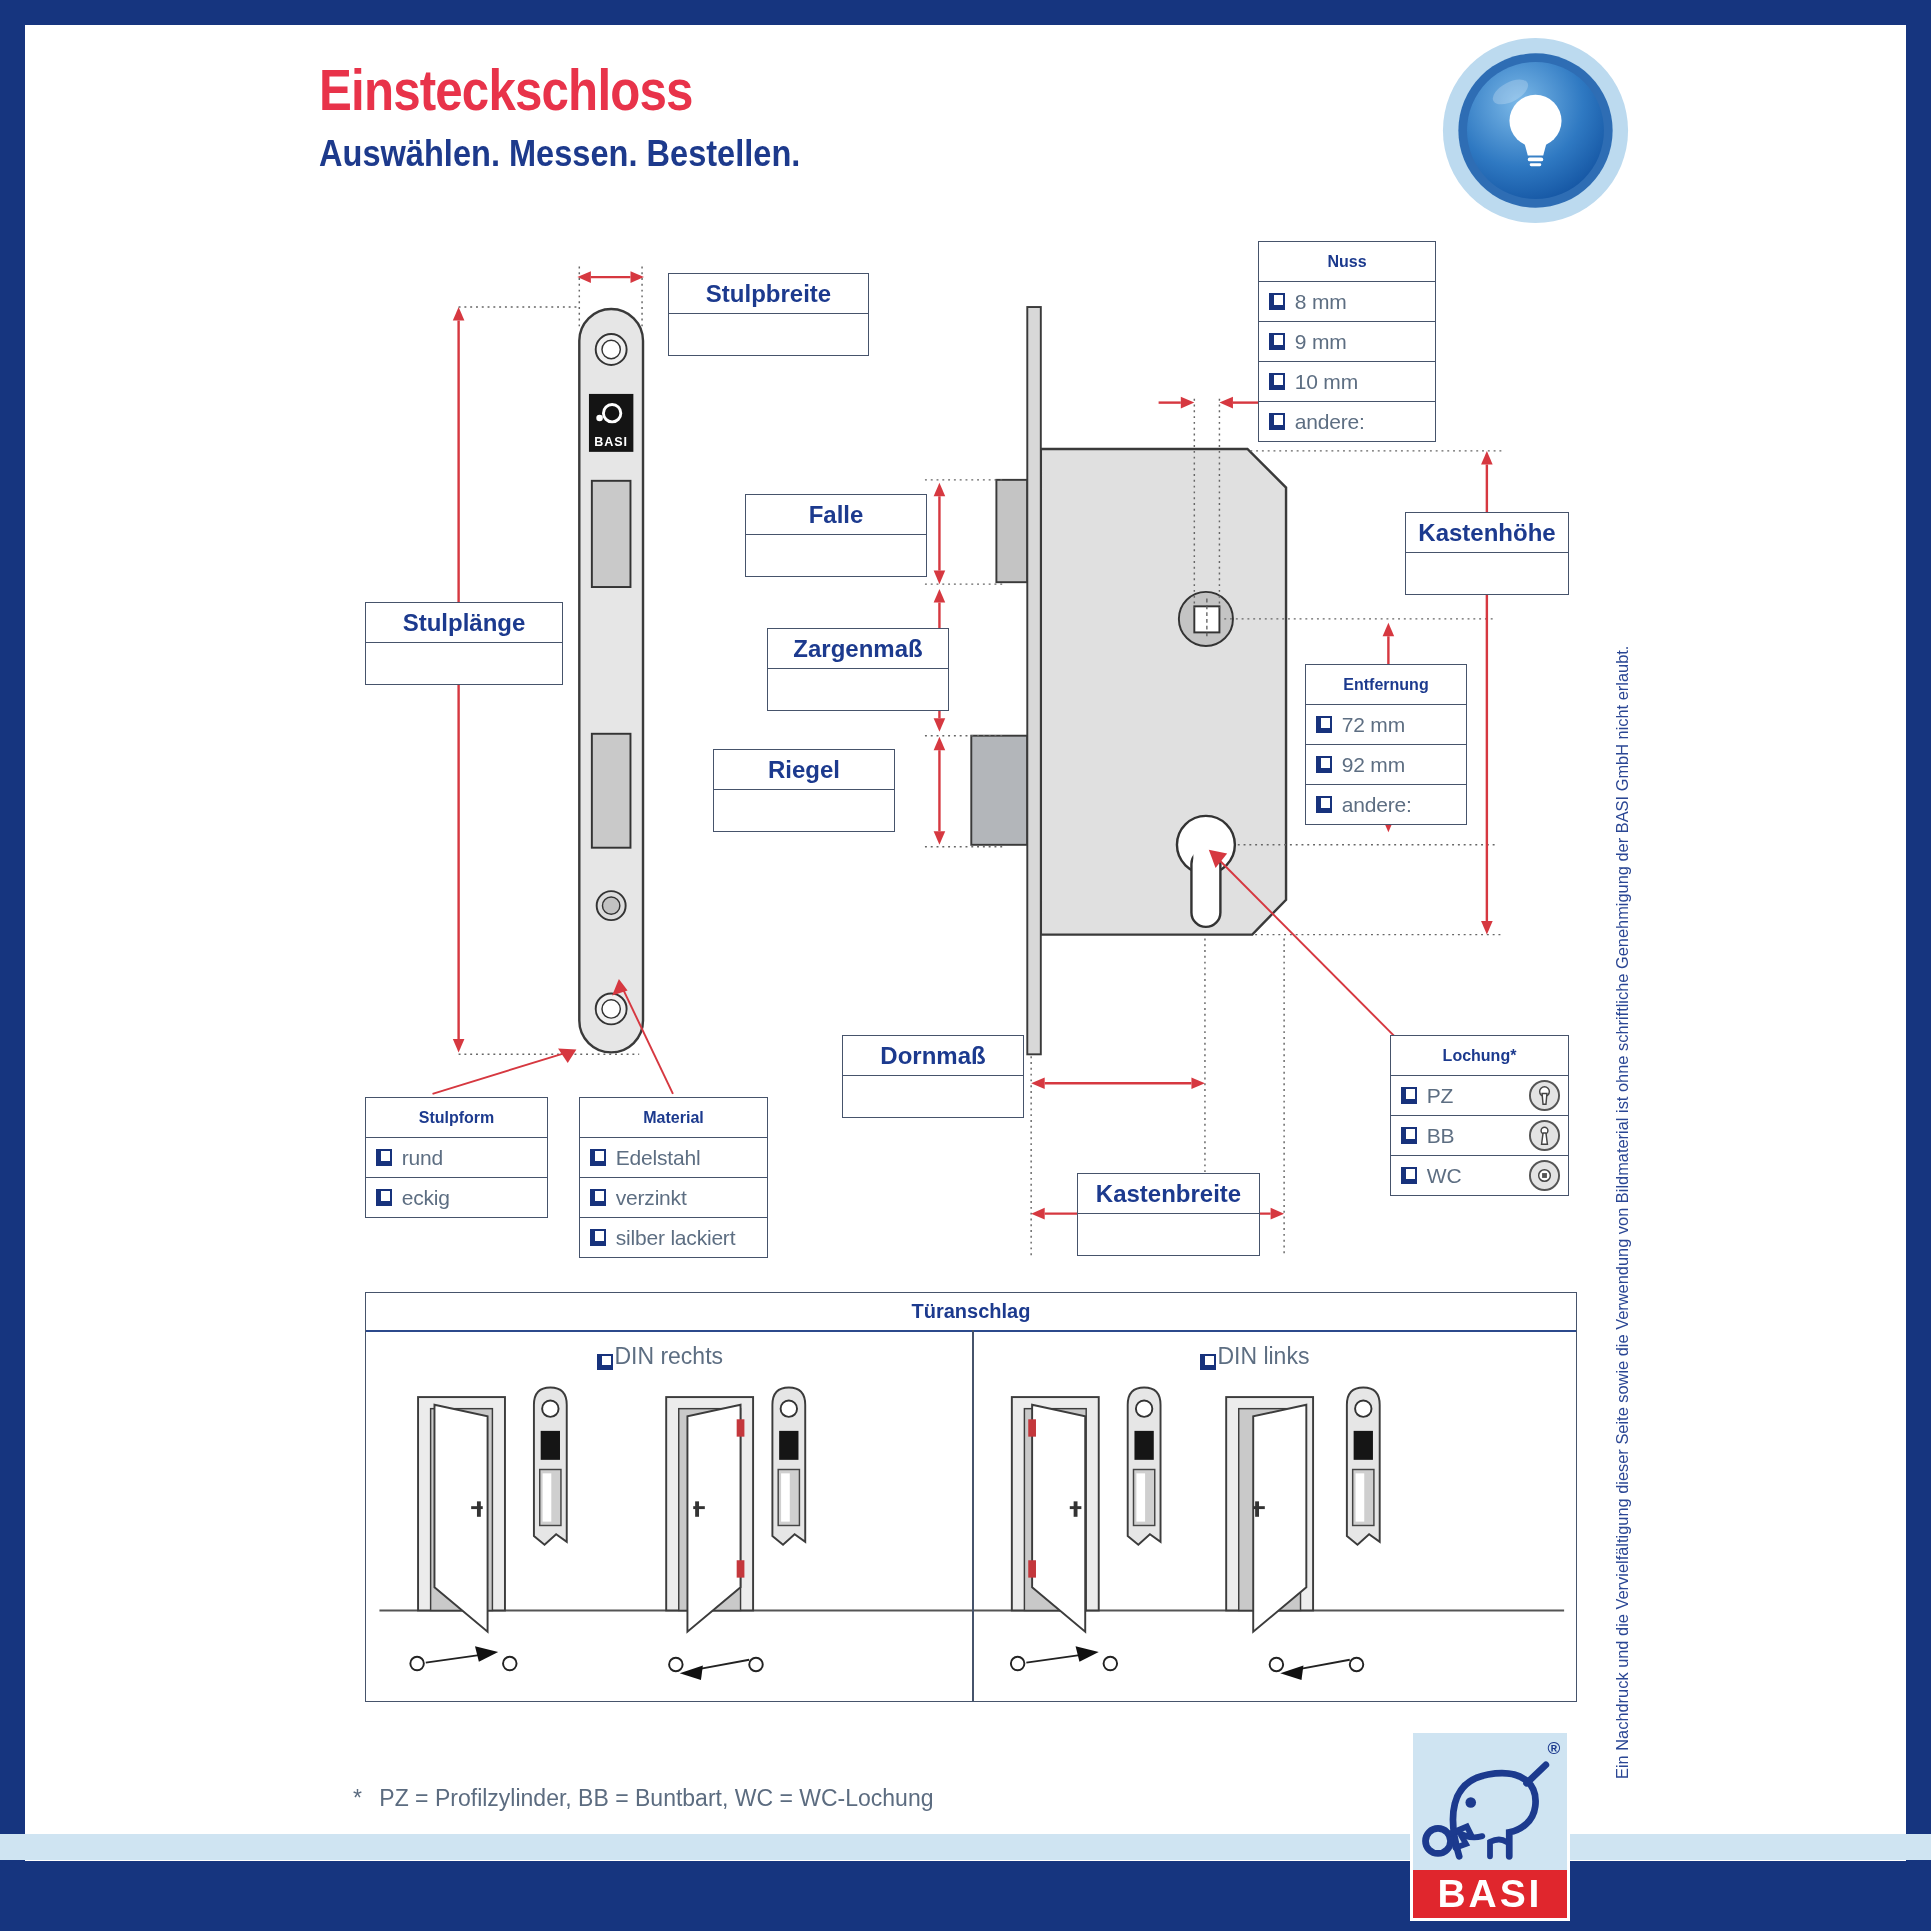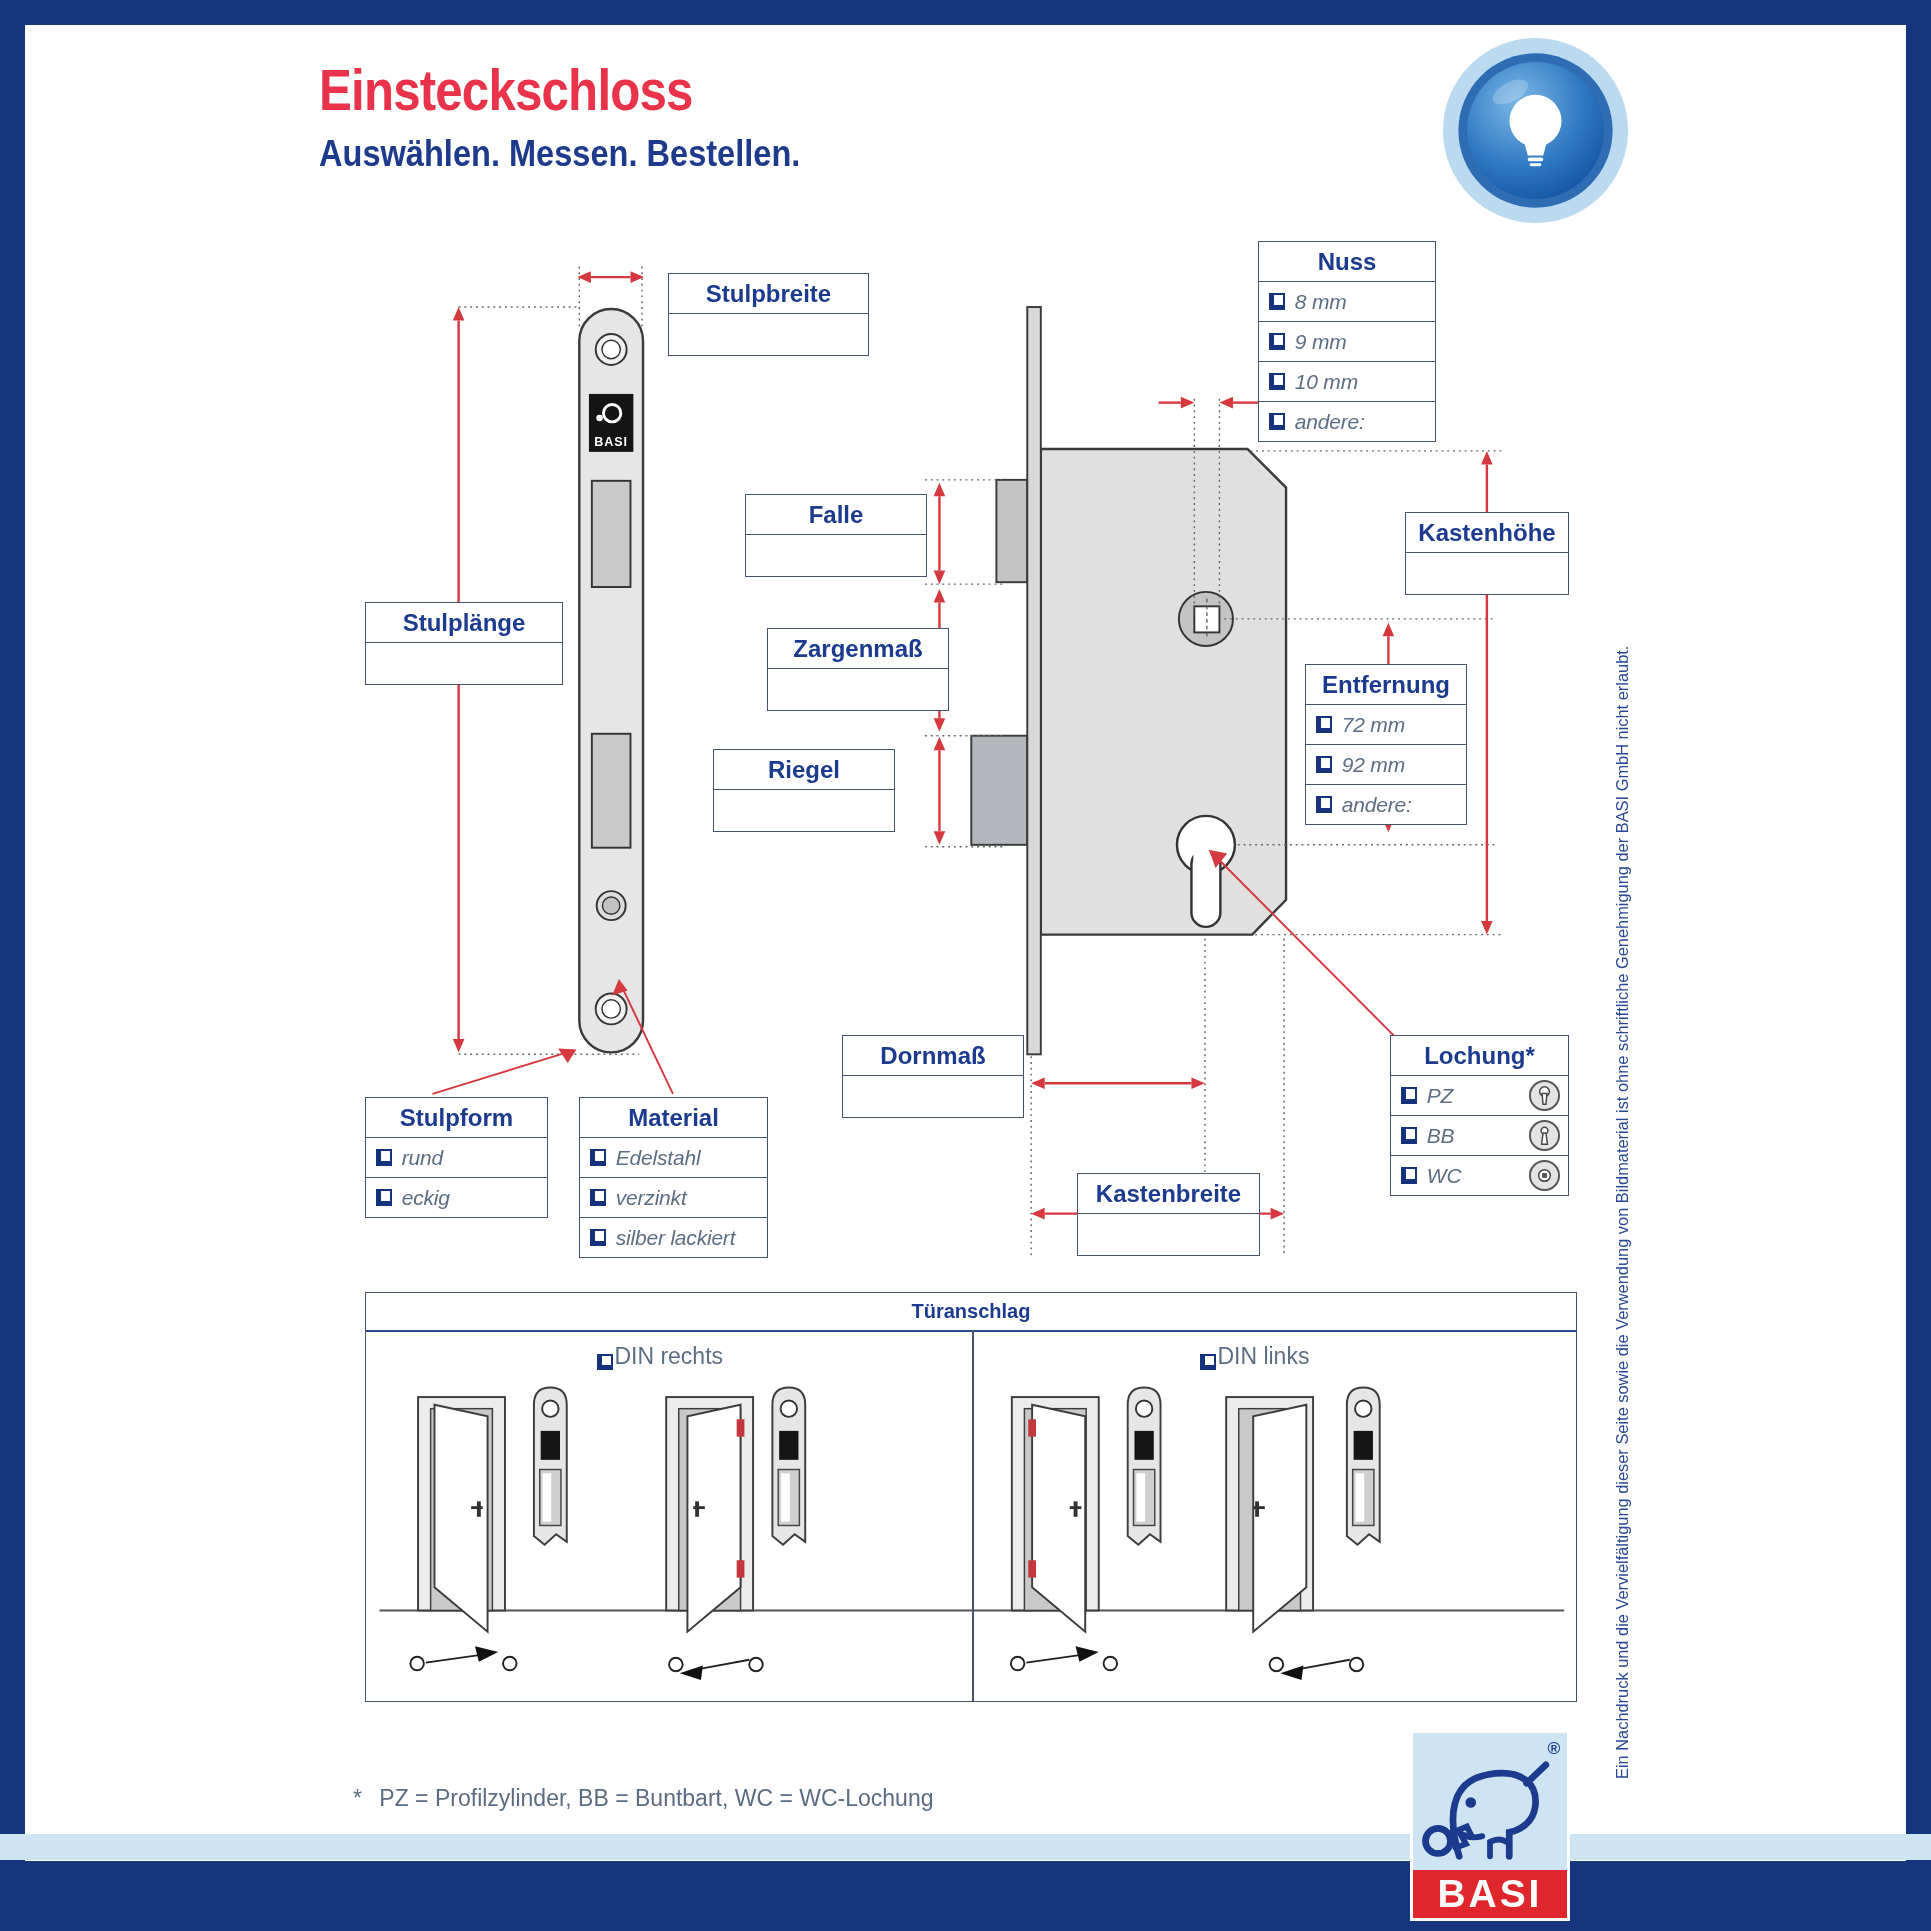--- a/index.html
+++ b/index.html
@@ -12,23 +12,23 @@
   
   .bar{position:absolute;background:#16357f;}
   
   .lbox{position:absolute;border:1.9px solid #46536b;background:#fff;box-sizing:border-box;}
   .lbox .hd{height:39px;display:flex;align-items:center;justify-content:center;
     font-weight:bold;color:#1c3a8e;font-size:24px;border-bottom:1.9px solid #46536b;background:#fff;}
   .lbox .val{height:41px;background:#fff;}
   
   .obox{position:absolute;border:1.9px solid #46536b;background:#fff;box-sizing:border-box;}
   .obox .hd{height:39px;display:flex;align-items:center;justify-content:center;
-    font-weight:bold;color:#1c3a8e;font-size:24px;background:#fff;}
+    font-weight:bold;color:#1c3a8e;font-size:16px;background:#fff;}
   .obox .row{height:39px;display:flex;align-items:center;gap:9.7px;padding-left:9.7px;
-    font-size:21px;color:#5d6e82;background:#fff;border-top:1.9px solid #46536b;letter-spacing:-0.2px;font-style:italic;}
+    font-size:21px;color:#5d6e82;background:#fff;border-top:1.9px solid #46536b;letter-spacing:-0.2px;}
   .cb{width:16.4px;height:16.4px;border:2.9px solid #17327c;border-left-width:5.8px;border-bottom-width:5.8px;
     box-sizing:border-box;flex:none;background:#fff;}
   .licon{margin-left:auto;margin-right:6.8px;display:flex;align-items:center;}
   .title{position:absolute;left:319px;top:56px;color:#e8334a;font-weight:bold;font-size:58px;
     transform:scaleX(0.85);transform-origin:left top;letter-spacing:-1px;white-space:nowrap;}
   .subtitle{position:absolute;left:319px;top:133px;color:#1d3a8c;font-weight:bold;font-size:37px;
     transform:scaleX(0.88);transform-origin:left top;white-space:nowrap;}
   .ta-section{position:absolute;left:365px;top:1292px;width:1212px;height:410px;
     border:1.9px solid #46536b;box-sizing:border-box;background:transparent;}
   .ta-hd{height:37px;display:flex;align-items:center;justify-content:center;

